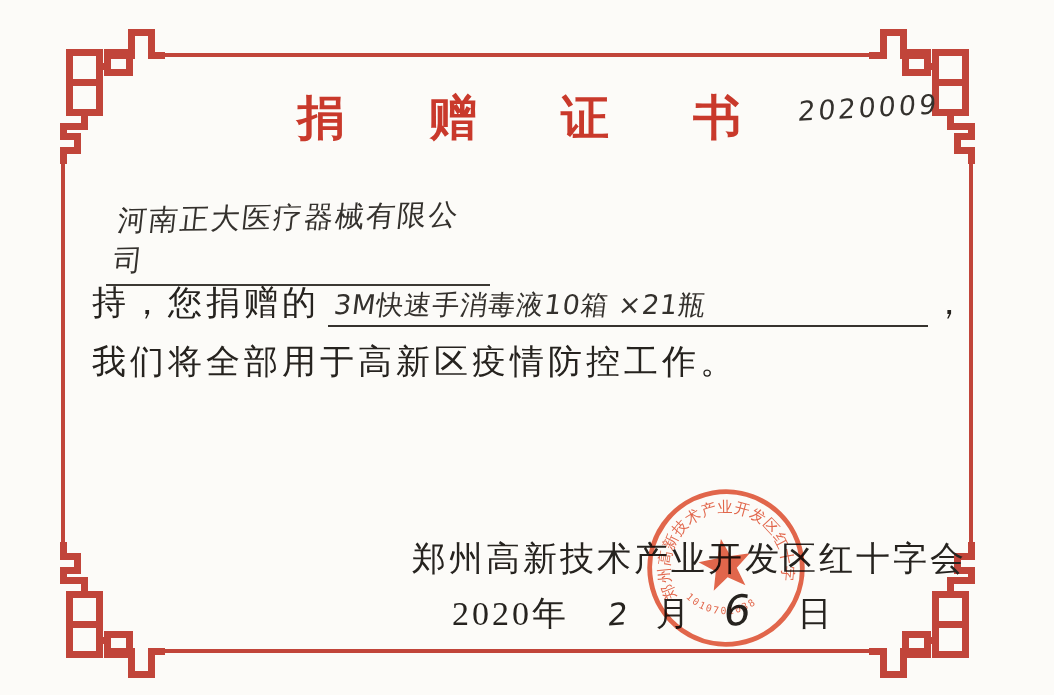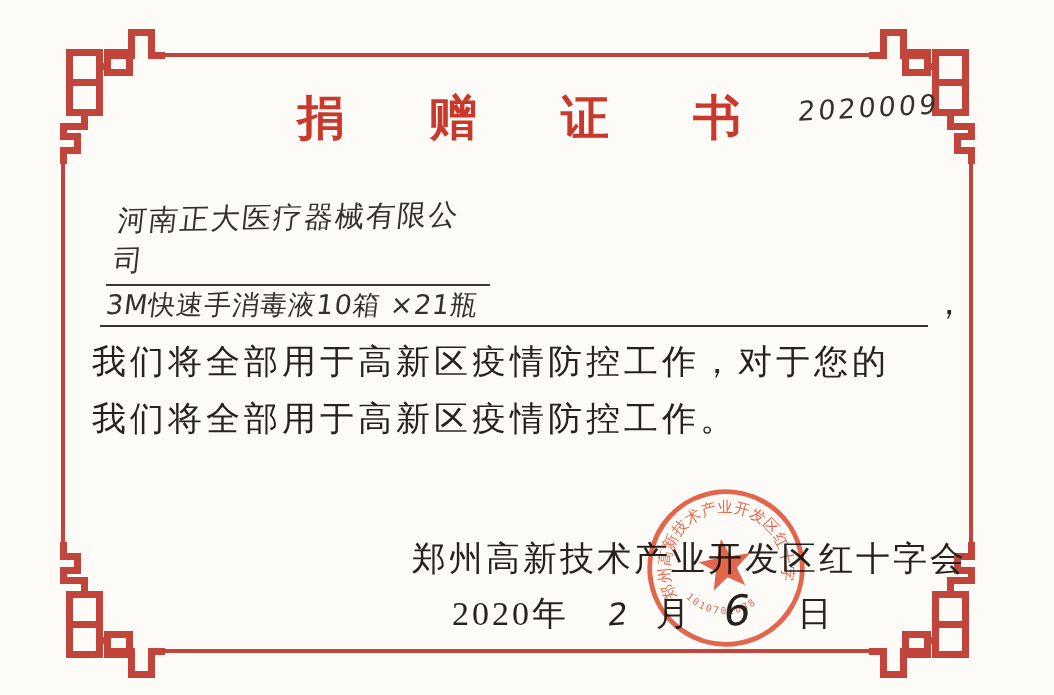--- a/index.html
+++ b/index.html
@@ -121,24 +121,24 @@
   <div class="title">捐 赠 证 书</div>
 
   <div class="serial handwriting">2020009</div>
 
   <div class="recipient">
     <span class="handwriting">河南正大医疗器械有限公司</span>
   </div>
 
   <div class="body-text">
     <div class="body-line fill-line">
+      <span>持，您捐赠的</span>
       <span class="blank"><span class="handwriting">3M快速手消毒液10箱 ×21瓶</span></span>
       <span>，</span>
     </div>
-    <div class="body-line">我们将全部用于高新区疫情防控工作，对于您的</div>
     <div class="body-line">我们将全部用于高新区疫情防控工作。</div>
   </div>
 
   <div class="signature">郑州高新技术产业开发区红十字会</div>
 
   <div class="date-line">
     <span class="d-year">2020年</span>
     <span class="hand d-month-val">2</span>
     <span class="d-month">月</span>
     <span class="hand d-day-val">6</span>

